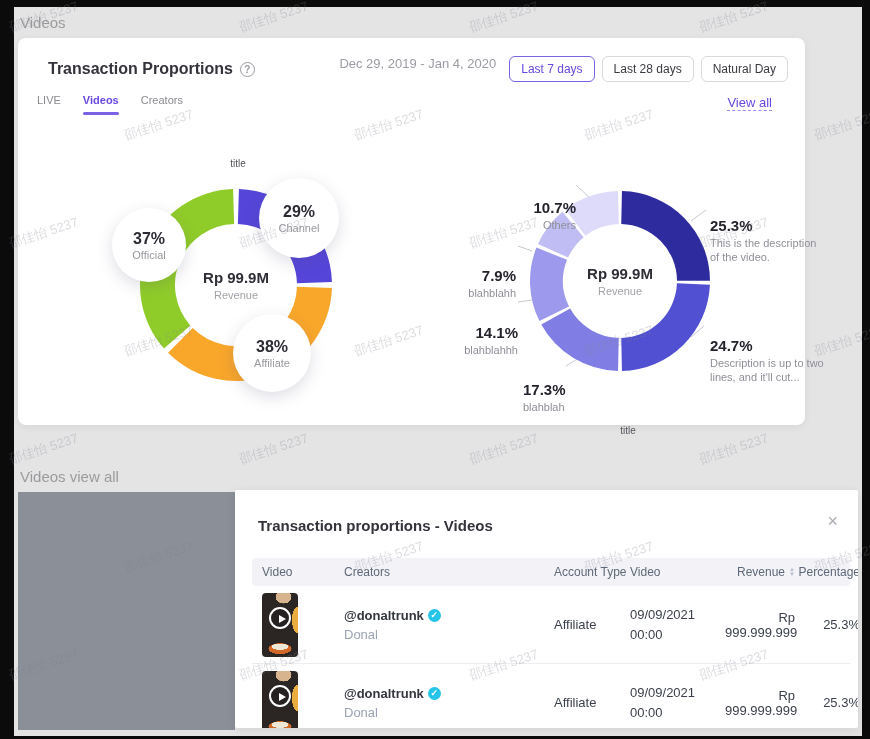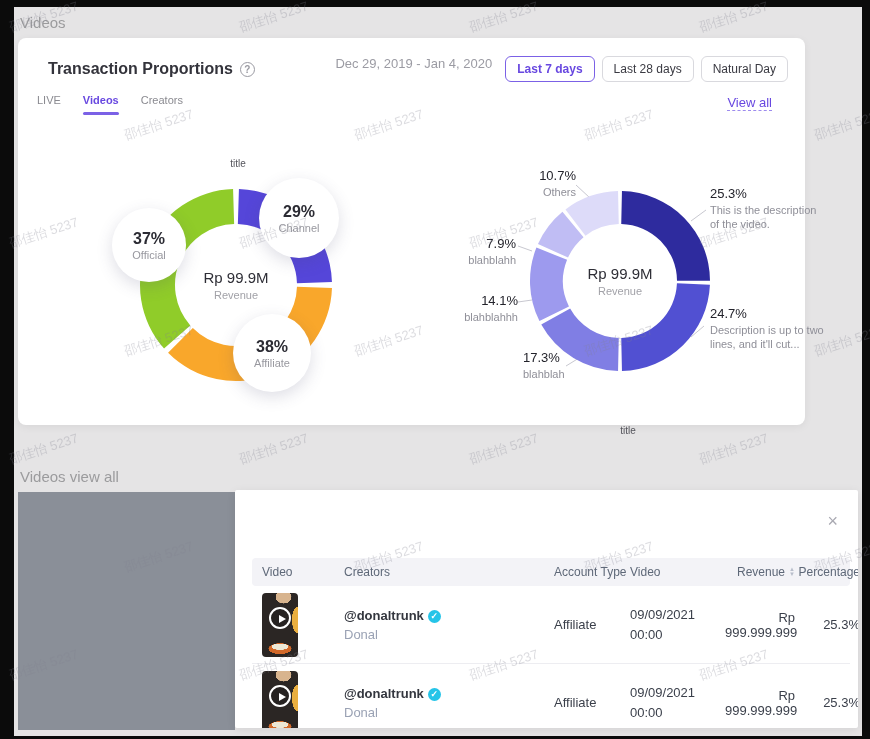--- a/index.html
+++ b/index.html
@@ -12,64 +12,64 @@
   .heading2 { position:absolute; left:20px; top:468px; font-size:15px; color:#9B9B9D; }
 
   
   .card { position:absolute; left:18px; top:38px; width:787px; height:387px; background:#fff; border-radius:8px; box-shadow:0 2px 8px rgba(0,0,0,0.06); }
   .card-title-wrap { position:absolute; left:30px; top:22px; display:flex; align-items:center; }
   .card-title { font-size:16px; font-weight:bold; color:#33333B; }
   .help { width:15px; height:15px; border:1.3px solid #9A9AA2; border-radius:50%; color:#9A9AA2; font-size:10px; font-weight:bold; display:inline-flex; align-items:center; justify-content:center; margin-left:7px; cursor:pointer; }
   .range-wrap { position:absolute; right:17px; top:18px; display:flex; align-items:flex-start; gap:7px; }
   .date { font-size:13px; color:#9B9BA3; margin-right:6px; }
   .btn { height:26px; padding:0 11px; border-radius:6px; background:#fff; border:1px solid #D9D9DE; color:#3A3A42; font-size:12px; font-family:"Liberation Sans",sans-serif; cursor:pointer; }
-  .btn.active { border-color:#7B61E6; color:#6848E0;font-weight:bold; }
+  .btn.active { border-color:#7B61E6; color:#6848E0; }
   .tabs { position:absolute; left:19px; top:56px; display:flex; gap:22px; }
   .tab { font-size:11px; color:#8A8A90; padding-bottom:9px; cursor:pointer; position:relative; }
   .tab.active { color:#6848E0; font-weight:bold; }
   .tab.active::after { content:""; position:absolute; left:0; right:0; bottom:0; height:3px; border-radius:2px; background:#7B61E6; }
   .view-all { position:absolute; right:33px; top:57px; font-size:13px; color:#6848E0; border-bottom:1px dashed #9D8BEE; cursor:pointer; }
 
   .chart { position:absolute; }
   .chart-left  { left:60px; top:118px; width:320px; height:260px; }
   .chart-right { left:430px; top:120px; width:360px; height:280px; }
   .chart svg { position:absolute; left:0; top:0; }
   .chart-title { position:absolute; width:100%; text-align:center; font-size:10px; color:#55555C; }
   .chart-title.top { top:2px; }
   .chart-title.bottom { bottom:2px; }
   .center-label { position:absolute; transform:translate(-50%,-50%); text-align:center; }
-  .center-label .cv { font-size:15px; font-weight:normal; color:#2E2E36; }
+  .center-label .cv { font-size:15px; font-weight:bold; color:#2E2E36; }
   .center-label .cl { font-size:11px; color:#A2A2A8; margin-top:3px; }
 
   .badge { position:absolute; background:#fff; border-radius:50%; box-shadow:0 5px 16px rgba(70,70,110,0.18); display:flex; flex-direction:column; align-items:center; justify-content:center; text-align:center; }
   .badge .pct { font-size:16px; font-weight:bold; color:#2B2B33; }
   .badge .lbl { font-size:11px; color:#98989F; margin-top:1px; }
 
   .dlabel { position:absolute; }
-  .dlabel .pct { font-size:13px; font-weight:normal; color:#23232B; }
+  .dlabel .pct { font-size:15px; font-weight:bold; color:#23232B;margin-top:31px; }
   .dlabel .lbl { font-size:11px; color:#8F8F98; line-height:1.3; margin-top:2px; }
   .dlabel.r { text-align:right; }
   .leader { stroke:#C8C8D0; stroke-width:1; }
 
   
   .gray-block { position:absolute; left:18px; top:492px; width:217px; height:238px; background:#8A8F98; }
   .modal { position:absolute; left:235px; top:490px; width:623px; height:238px; background:#fff; border-radius:2px; box-shadow:0 2px 10px rgba(0,0,0,0.08); overflow:hidden; }
   .modal-title { position:absolute; left:23px; top:27px; font-size:15px; font-weight:bold; color:#33333B; }
   .close { position:absolute; right:20px; top:22px; font-size:18px; color:#A9A9B2; cursor:pointer; line-height:1; }
 
   .table { position:absolute; left:17px; top:68px; width:598px; }
   .thead, .trow { display:grid; grid-template-columns:82px 210px 76px 95px 70px 65px; padding-left:10px; }
   .thead { height:28px; align-items:center; background:#F3F3F7; border-radius:4px; }
   .th { font-size:12px; color:#5E6878; }
   .th.right, .td.right { text-align:right; }
   .th.rev { display:flex; align-items:center; justify-content:flex-end; gap:4px; cursor:pointer; }
   .sort { display:flex; flex-direction:column; line-height:5px; font-size:6px; color:#B8BECB; }
   .trow { height:78px; align-items:center; border-bottom:1px solid #EDEDF1; }
   .td { font-size:13px; color:#3A3F4A; }
-  .creator .handle { font-size:13px; font-weight:bold; color:#33363E; display:flex; align-items:flex-end; gap:4px; }
+  .creator .handle { font-size:13px; font-weight:bold; color:#33363E; display:flex; align-items:center; gap:4px; }
   .creator .name { font-size:13px; color:#9AA2B4; margin-top:4px; }
   .vbadge { width:13px; height:13px; border-radius:50%; background:#25C4E8; color:#fff; font-size:9px; display:inline-flex; align-items:center; justify-content:center; }
   .timecell { line-height:1.5; }
 
   .thumb { position:relative; width:36px; height:64px; border-radius:4px; overflow:hidden; cursor:pointer;
     background:
       radial-gradient(ellipse 14px 5px at 50% 84%, #EDE8D6 0 60%, transparent 61%),
       radial-gradient(ellipse 19px 9px at 50% 87%, #D2692A 0 60%, transparent 61%),
       radial-gradient(ellipse 10px 22px at 100% 42%, #E9AE3F 0 60%, transparent 61%),
       radial-gradient(ellipse 13px 11px at 60% 6%, #D8B48E 0 60%, transparent 61%),
@@ -178,20 +178,21 @@
         <div class="lbl">Description is up to two lines, and it'll cut...</div>
       </div>
       <div class="chart-title bottom">title</div>
     </div>
   </div>
 
   <div class="heading2">Videos view all</div>
   <div class="gray-block"></div>
 
   <div class="modal">
+    <div class="modal-title">Transaction proportions - Videos</div>
     <span class="close">×</span>
 
     <div class="table">
       <div class="thead">
         <div class="th">Video</div>
         <div class="th">Creators</div>
         <div class="th">Account Type</div>
         <div class="th">Video</div>
         <div class="th rev">
           <span>Revenue</span>

